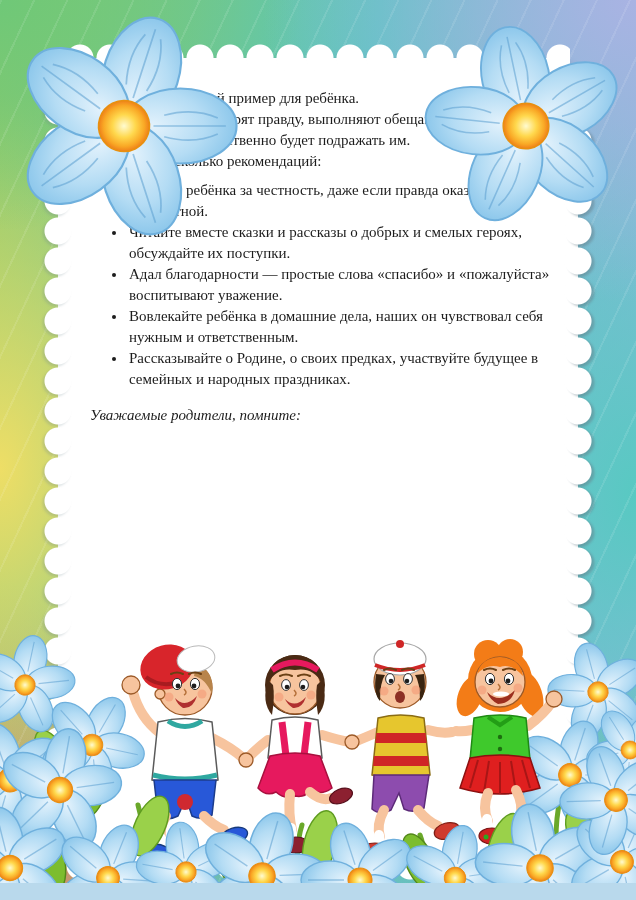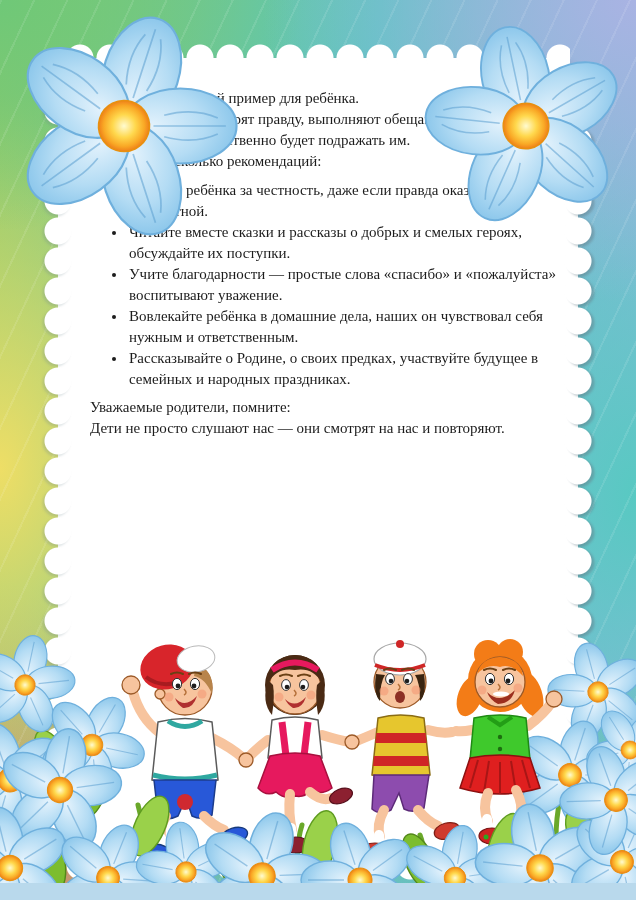--- a/index.html
+++ b/index.html
@@ -58,21 +58,21 @@
   .text-block {
     position: absolute;
     left: 90px; top: 88px; width: 478px;
     font-size: 15px; line-height: 21px;
     color: #1c1c1c;
     z-index: 5;
   }
   .text-block p { margin: 0; }
   .text-block ul { margin: 8px 0 0 0; padding-left: 37px; }
   .text-block li { margin: 0; padding-left: 2px; }
-  .outro { margin-top: 7px; }
+  .outro { margin-top: 15px; font-style: italic; }
 
   .cf { position: absolute; z-index: 6; }
   .cf-tl { left: 4px; top: 6px; }
   .cf-tr { right: 2px; top: 18px; }
 
   .bottom-scene { position: absolute; left: 0; bottom: 0; z-index: 7; display:block; }
 
   .petal-line { stroke: #5b9fd0; stroke-width: 1.3; opacity: .55; fill: none; }
   .lf1 { fill: #9ad14a; stroke: #5f9c20; stroke-width: 1.4; }
   .lf2 { fill: #7cbd2e; stroke: #53881a; stroke-width: 1.4; }
@@ -166,27 +166,26 @@
     <use href="#flower-b" transform="rotate(-12) scale(1.2)"></use>
   </svg>
 
   <div class="text-block">
     <p>Родители — главный пример для ребёнка.</p>
     <p>Если мама и папа говорят правду, выполняют обещания, помогают другим, ребёнок естественно будет подражать им.</p>
     <p>Позвольте несколько рекомендаций:</p>
     <ul>
       <li>Хвалите ребёнка за честность, даже если правда оказалась неприятной.</li>
       <li>Читайте вместе сказки и рассказы о добрых и смелых героях, обсуждайте их поступки.</li>
-      <li>Учите благодарности — простые слова «спасибо» и «пожалуйста» воспитывают уважение.</li>
+      <li>Адал благодарности — простые слова «спасибо» и «пожалуйста» воспитывают уважение.</li>
       <li>Вовлекайте ребёнка в домашние дела, наших он чувствовал себя нужным и ответственным.</li>
       <li>Рассказывайте о Родине, о своих предках, участвуйте будущее в семейных и народных праздниках.</li>
     </ul>
     <div class="outro">
       <p>Уважаемые родители, помните:</p>
-      <p>Дети не просто слушают нас — они смотрят на нас и повторяют.</p>
     </div>
   </div>
 
   <svg class="bottom-scene" width="636" height="270" viewBox="0 0 636 270">
 
     <g>
       <path class="stem" d="M140 258 Q148 210 138 175"></path>
       <path class="stem" d="M300 258 Q294 220 302 195"></path>
       <path class="stem" d="M420 258 Q428 225 420 205"></path>
       <path class="stem" d="M560 258 Q552 205 560 170"></path>

